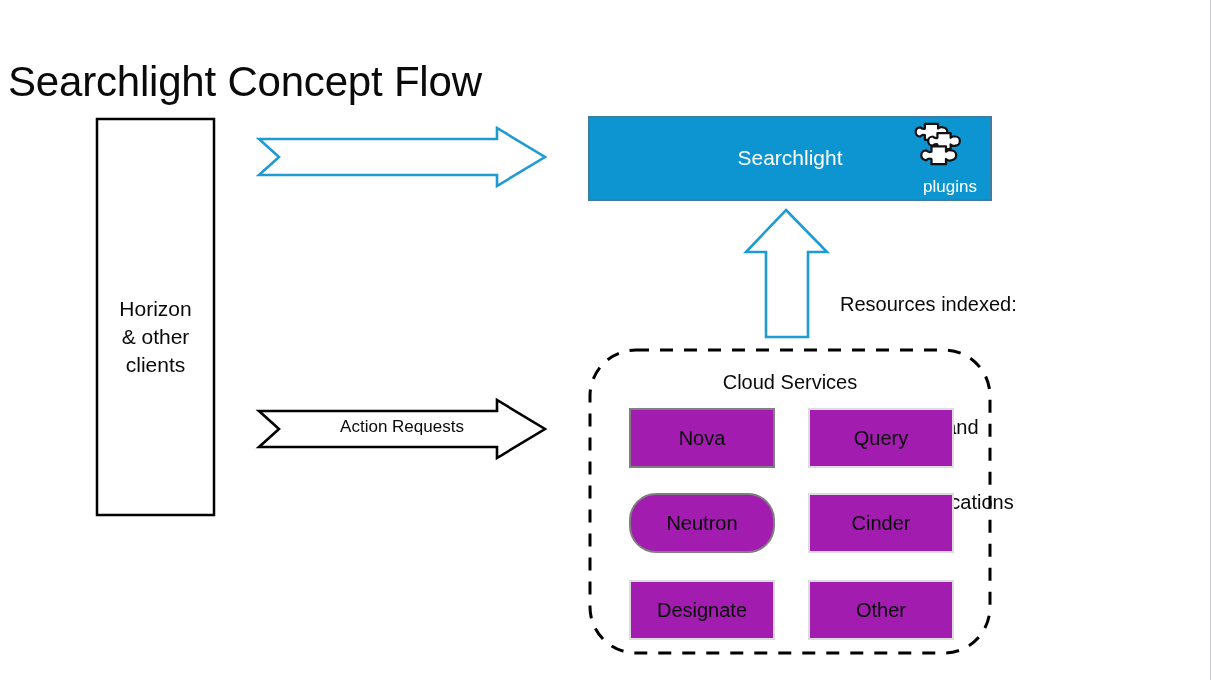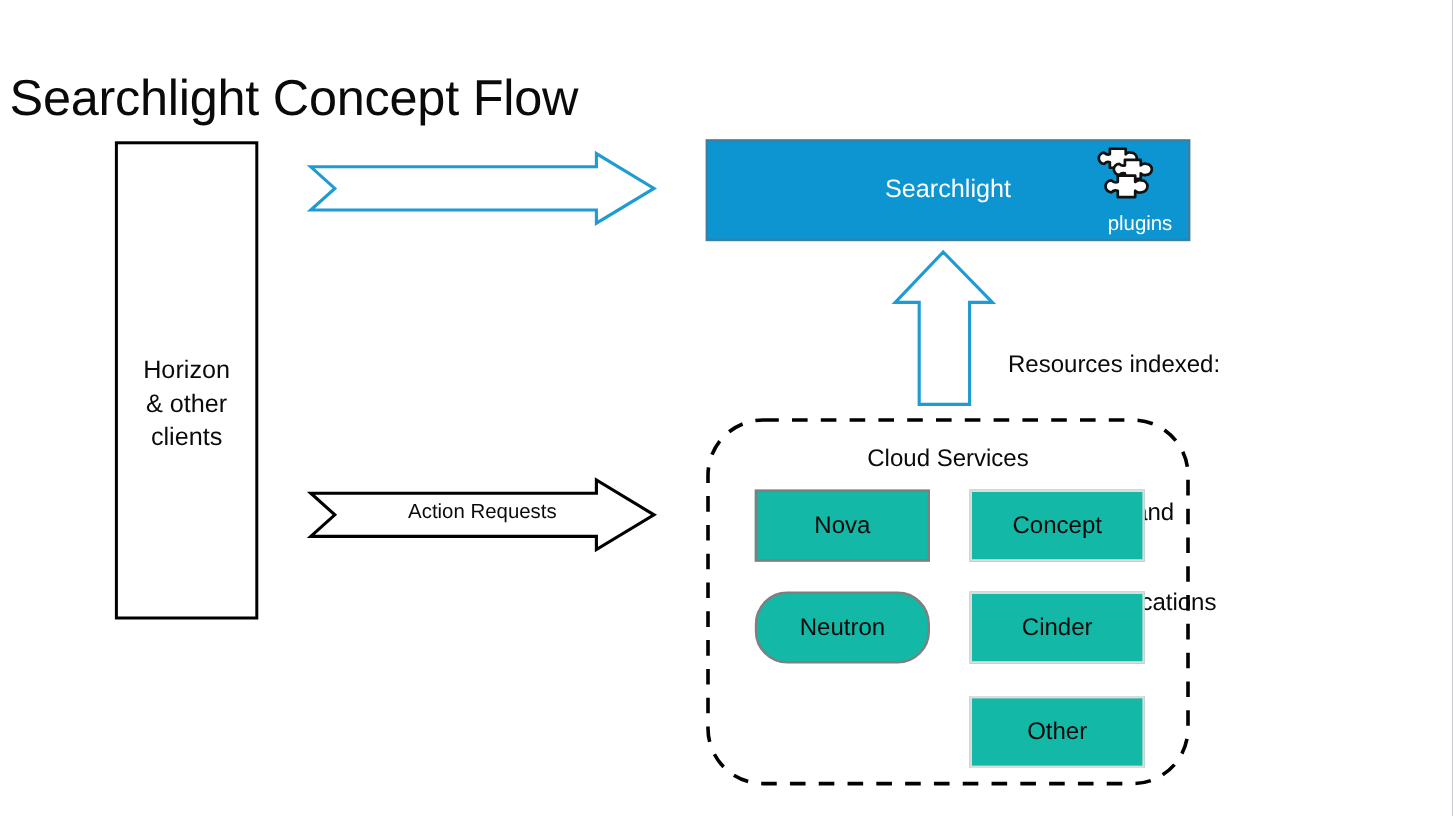--- a/index.html
+++ b/index.html
@@ -122,21 +122,21 @@
     width: 380px;
     text-align: center;
     font-size: 20px;
     color: #0a0a0a;
   }
   .svc-box {
     position: absolute;
     width: 146px;
     height: 60px;
     box-sizing: border-box;
-    background: #14b8a6;
+    background: #a21caf;
     display: flex;
     align-items: center;
     justify-content: center;
     font-size: 20px;
     color: #0a0a0a;
   }
   .svc-strong { border: 2px solid #7f7f7f; }
   .svc-light  { border: 2px solid #dcdcdc; }
 
   #svc-nova      { left: 629px; top: 408px; }
@@ -193,25 +193,28 @@
       <li>Via notifications</li>
     </ul>
   </div>
 
   <div class="lbl" id="cloud-services-title">Cloud Services</div>
 
   <div class="svc-box svc-strong" id="svc-nova">
     <span>Nova</span>
   </div>
   <div class="svc-box svc-light" id="svc-glance">
-    <span>Concept</span>
+    <span>Query</span>
   </div>
   <div class="svc-box svc-strong" id="svc-neutron">
     <span>Neutron</span>
   </div>
   <div class="svc-box svc-light" id="svc-cinder">
     <span>Cinder</span>
   </div>
+  <div class="svc-box svc-light" id="svc-designate">
+    <span>Designate</span>
+  </div>
   <div class="svc-box svc-light" id="svc-other">
     <span>Other</span>
   </div>
 
 </div>
 
 </body></html>

